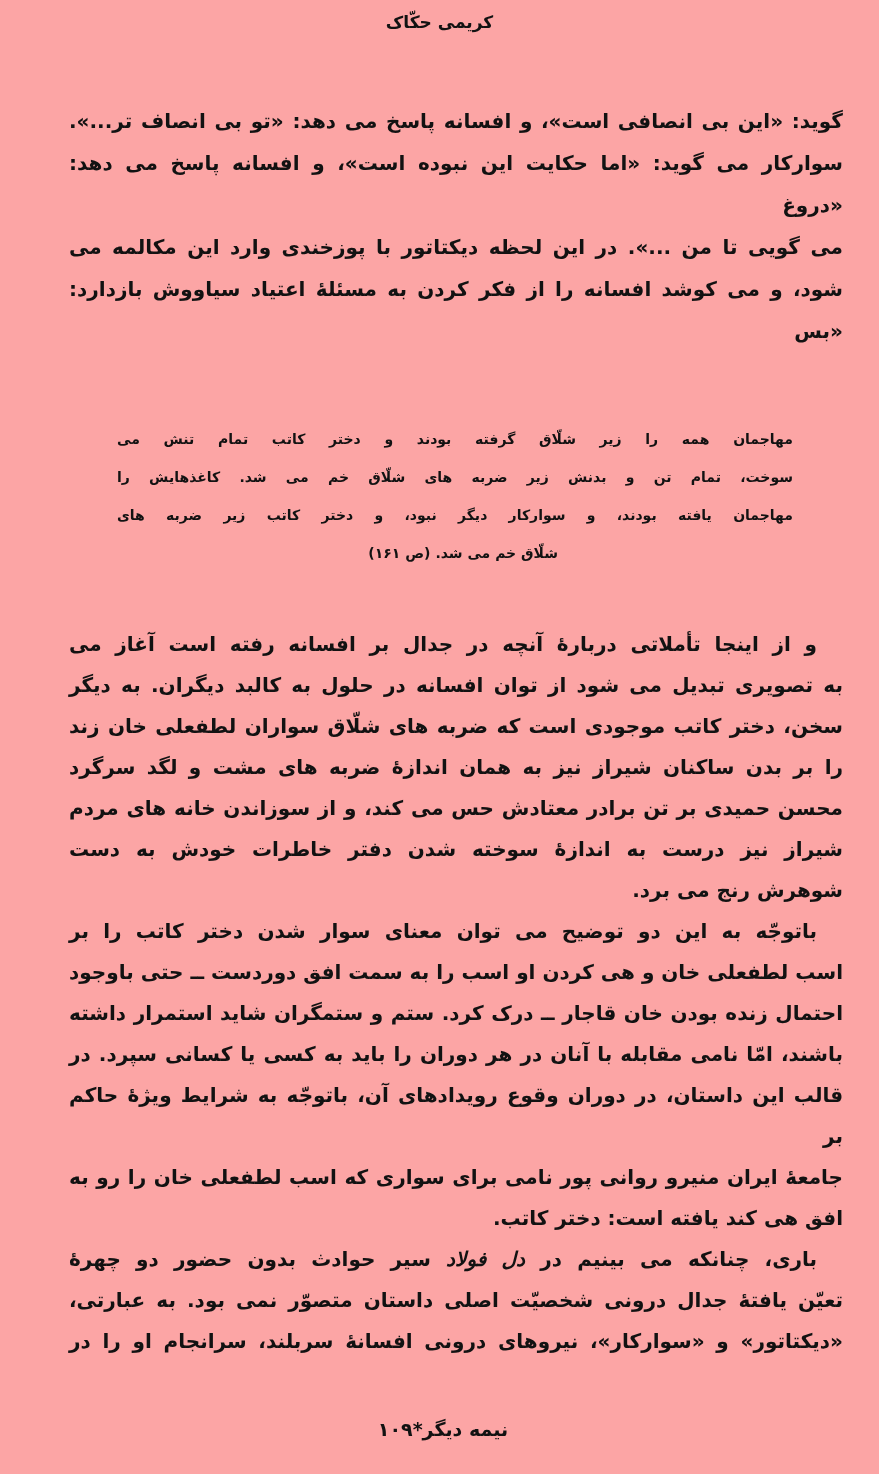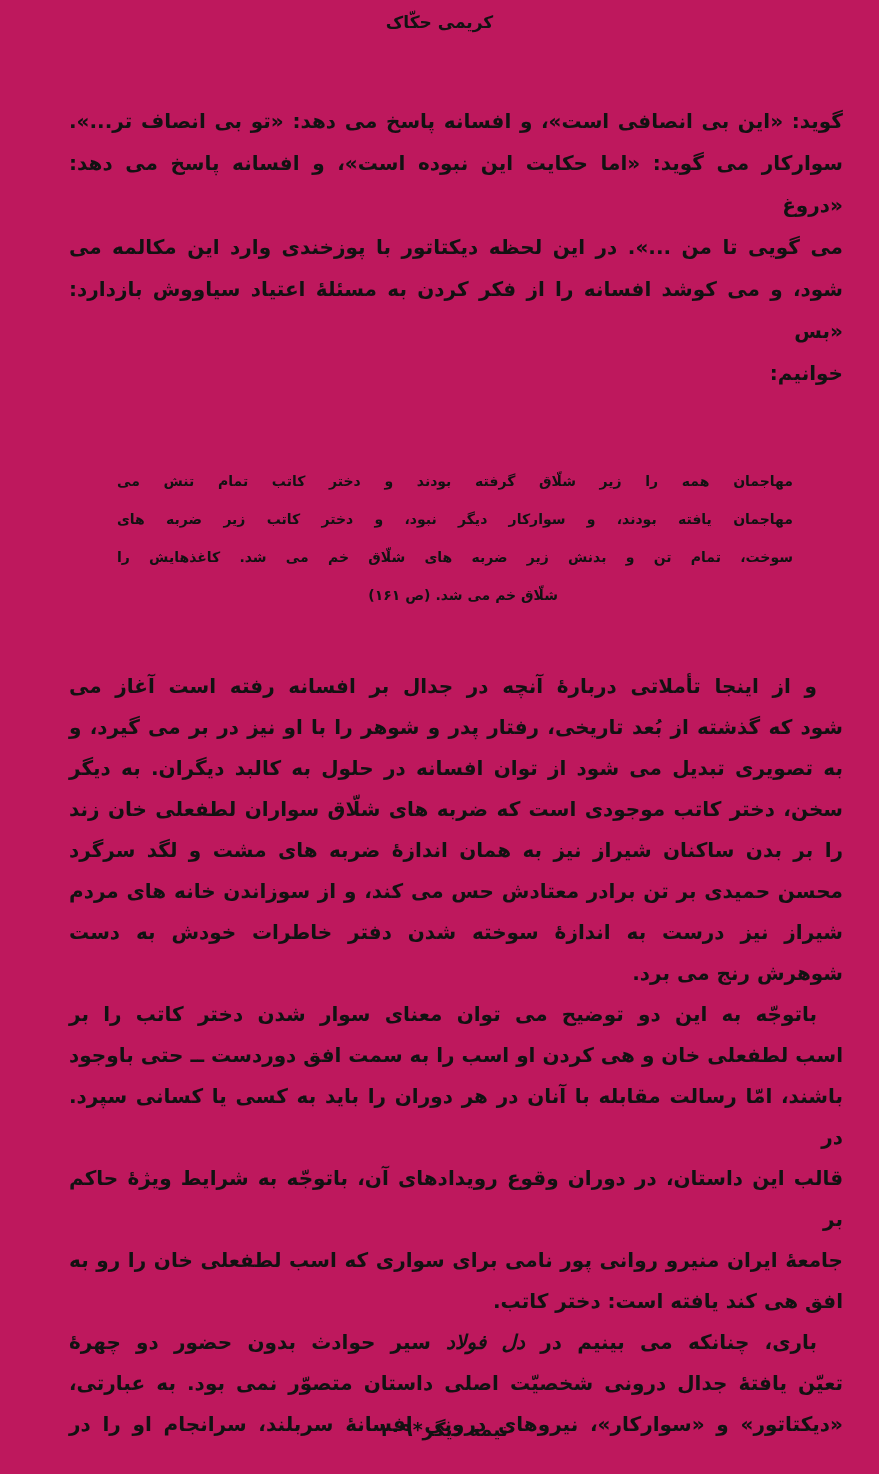--- a/index.html
+++ b/index.html
@@ -4,21 +4,21 @@
 <style>
   html, body {
     margin: 0;
     padding: 0;
     background: #ffffff;
   }
   .page {
     position: relative;
     width: 879px;
     height: 1474px;
-    background: #be185d;
+    background: #fca5a5;
     direction: rtl;
     font-family: "DejaVu Sans", sans-serif;
     color: #121212;
     overflow: hidden;
   }
   .running-head {
     position: absolute;
     top: 12px;
     left: 0;
     right: 0;
@@ -78,45 +78,44 @@
 
   <div class="running-head">کریمی حکّاک</div>
 
   <div class="content">
 
     <div class="para p1">
       <div class="line">گوید: «این بی انصافی است»، و افسانه پاسخ می دهد: «تو بی انصاف تر...».</div>
       <div class="line">سوارکار می گوید: «اما حکایت این نبوده است»، و افسانه پاسخ می دهد: «دروغ</div>
       <div class="line">می گویی تا من ...». در این لحظه دیکتاتور با پوزخندی وارد این مکالمه می</div>
       <div class="line">شود، و می کوشد افسانه را از فکر کردن به مسئلهٔ اعتیاد سیاووش بازدارد: «بس</div>
-      <div class="line end">خوانیم:</div>
     </div>
 
     <div class="para quote">
       <div class="line">مهاجمان همه را زیر شلّاق گرفته بودند و دختر کاتب تمام تنش می</div>
+      <div class="line">سوخت، تمام تن و بدنش زیر ضربه های شلّاق خم می شد. کاغذهایش را</div>
       <div class="line">مهاجمان یافته بودند، و سوارکار دیگر نبود، و دختر کاتب زیر ضربه های</div>
-      <div class="line">سوخت، تمام تن و بدنش زیر ضربه های شلّاق خم می شد. کاغذهایش را</div>
       <div class="line cite">شلّاق خم می شد. (ص ۱۶۱)</div>
     </div>
 
     <div class="para p2">
       <div class="line first">و از اینجا تأملاتی دربارهٔ آنچه در جدال بر افسانه رفته است آغاز می</div>
-      <div class="line">شود که گذشته از بُعد تاریخی، رفتار پدر و شوهر را با او نیز در بر می گیرد، و</div>
       <div class="line">به تصویری تبدیل می شود از توان افسانه در حلول به کالبد دیگران. به دیگر</div>
       <div class="line">سخن، دختر کاتب موجودی است که ضربه های شلّاق سواران لطفعلی خان زند</div>
       <div class="line">را بر بدن ساکنان شیراز نیز به همان اندازهٔ ضربه های مشت و لگد سرگرد</div>
       <div class="line">محسن حمیدی بر تن برادر معتادش حس می کند، و از سوزاندن خانه های مردم</div>
       <div class="line">شیراز نیز درست به اندازهٔ سوخته شدن دفتر خاطرات خودش به دست</div>
       <div class="line end">شوهرش رنج می برد.</div>
     </div>
 
     <div class="para p3">
       <div class="line first">باتوجّه به این دو توضیح می توان معنای سوار شدن دختر کاتب را بر</div>
       <div class="line">اسب لطفعلی خان و هی کردن او اسب را به سمت افق دوردست ــ حتی باوجود</div>
-      <div class="line">باشند، امّا رسالت مقابله با آنان در هر دوران را باید به کسی یا کسانی سپرد. در</div>
+      <div class="line">احتمال زنده بودن خان قاجار ــ درک کرد. ستم و ستمگران شاید استمرار داشته</div>
+      <div class="line">باشند، امّا نامی مقابله با آنان در هر دوران را باید به کسی یا کسانی سپرد. در</div>
       <div class="line">قالب این داستان، در دوران وقوع رویدادهای آن، باتوجّه به شرایط ویژهٔ حاکم بر</div>
       <div class="line">جامعهٔ ایران منیرو روانی پور نامی برای سواری که اسب لطفعلی خان را رو به</div>
       <div class="line end">افق هی کند یافته است: دختر کاتب.</div>
     </div>
 
     <div class="para p4">
       <div class="line first"><span>باری، چنانکه می بینیم در </span><span class="italic">دل فولاد</span><span> سیر حوادث بدون حضور دو چهرهٔ</span></div>
       <div class="line">تعیّن یافتهٔ جدال درونی شخصیّت اصلی داستان متصوّر نمی بود. به عبارتی،</div>
       <div class="line">«دیکتاتور» و «سوارکار»، نیروهای درونی افسانهٔ سربلند، سرانجام او را در</div>
     </div>

